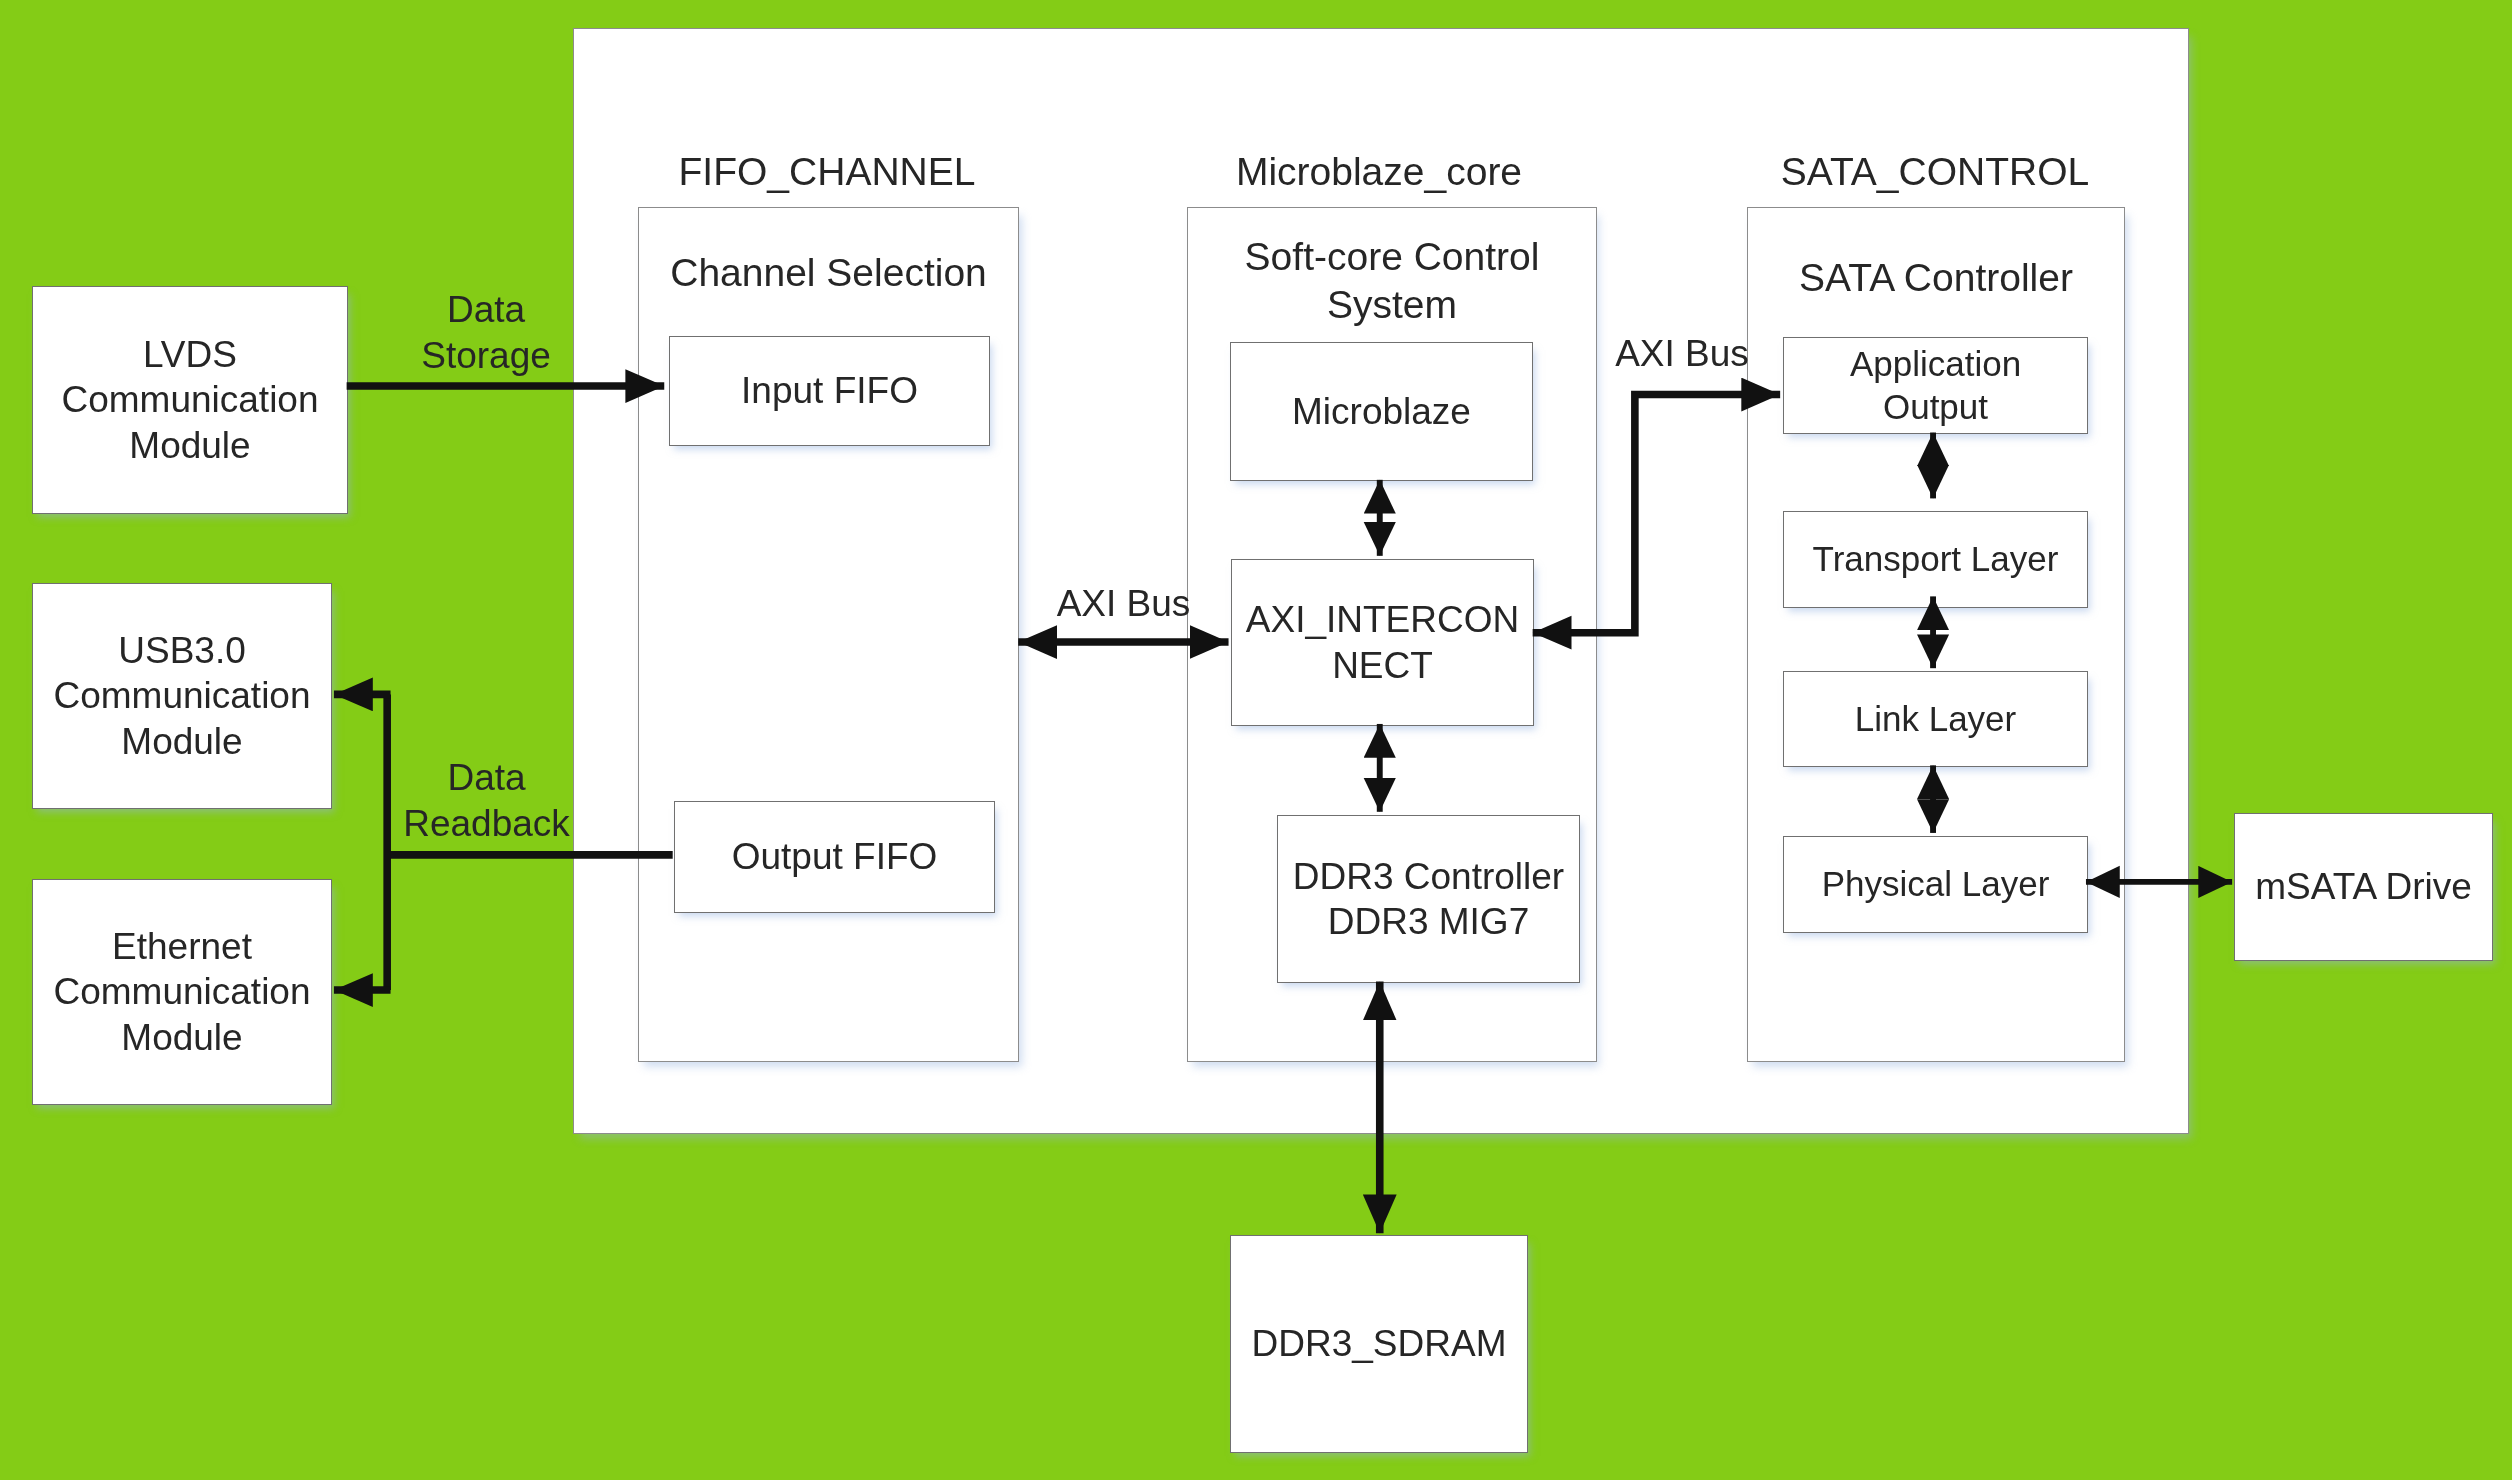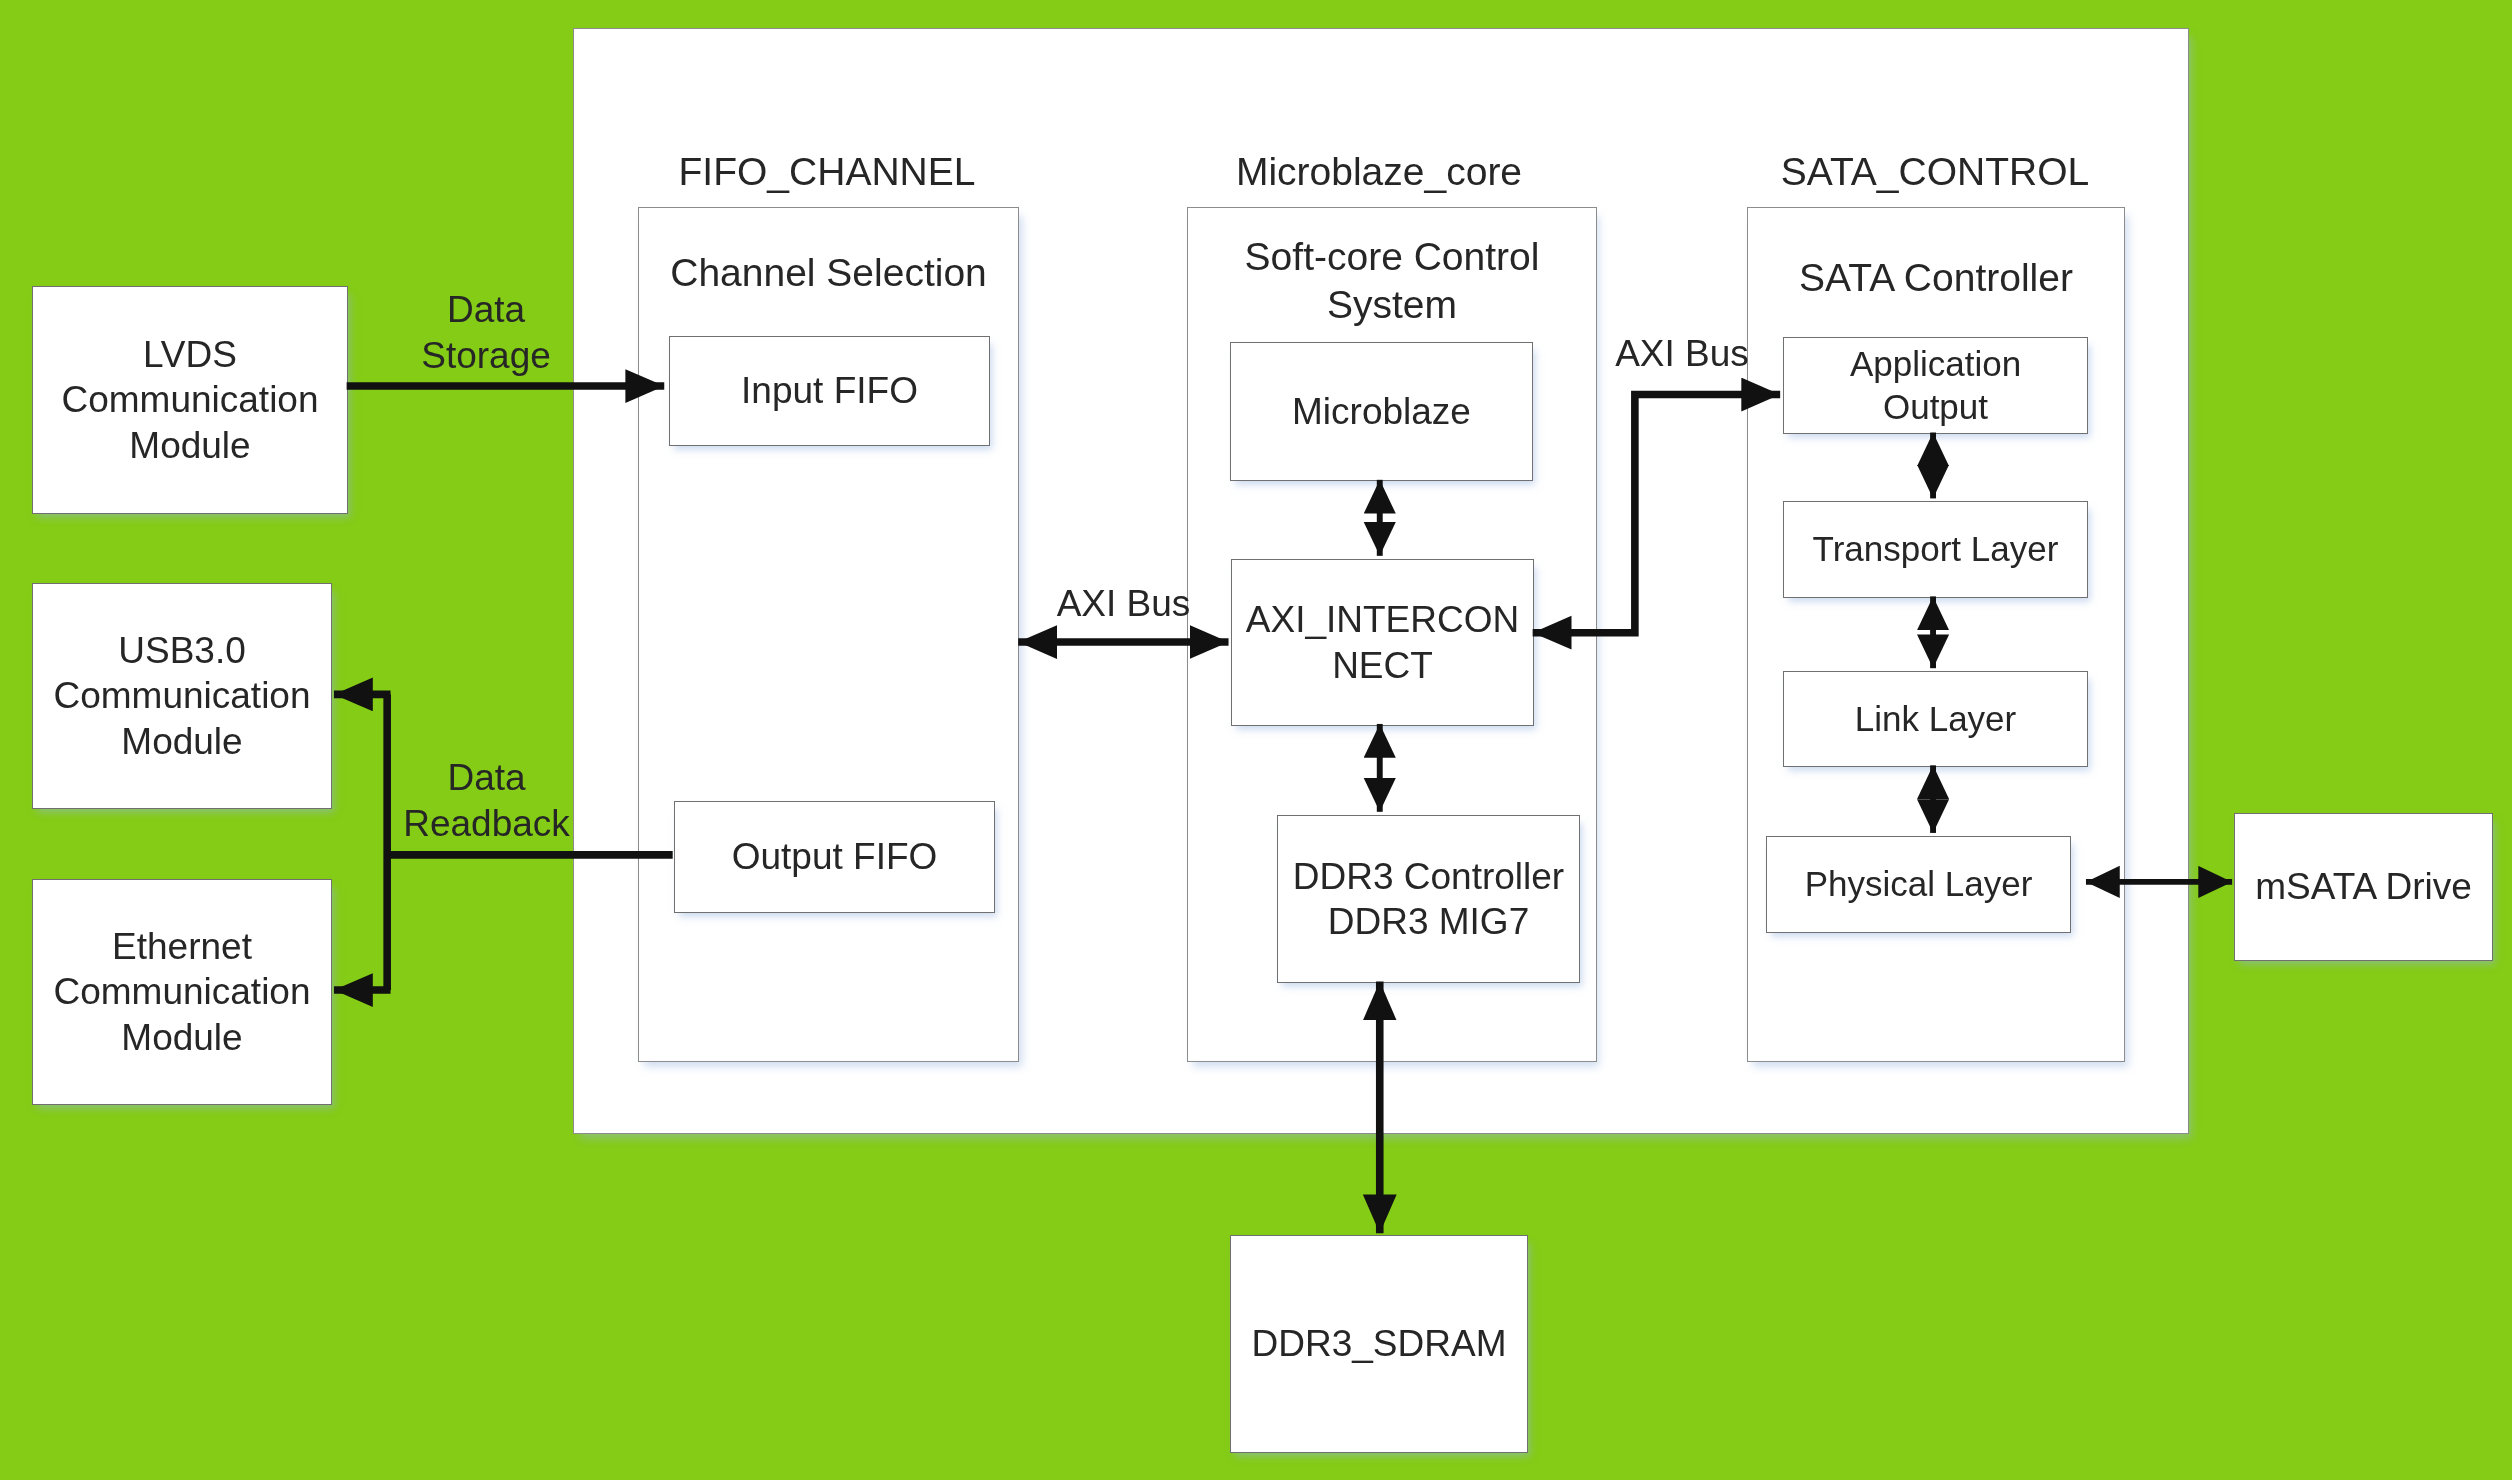--- a/index.html
+++ b/index.html
@@ -81,27 +81,27 @@
       <span class="box-label">DDR3 Controller
 DDR3 MIG7</span>
     </div>
   </div>
 
   <div class="container" style="left:1747px;top:207px;width:376px;height:853px;">
     <div class="container-label" style="top:46px;">SATA Controller</div>
     <div class="box layer" style="left:35px;top:129px;width:303px;height:95px;">
       <span class="box-label" style="padding:0 51px;">Application Output</span>
     </div>
-    <div class="box layer" style="left:35px;top:293px;width:303px;height:95px;">
+    <div class="box layer" style="left:35px;top:303px;width:303px;height:95px;">
       <span class="box-label">Transport Layer</span>
     </div>
     <div class="box layer" style="left:35px;top:463px;width:303px;height:94px;">
       <span class="box-label">Link Layer</span>
     </div>
-    <div class="box layer" style="left:18px;top:628px;width:303px;height:95px;">
+    <div class="box layer" style="left:35px;top:628px;width:303px;height:95px;">
       <span class="box-label">Physical Layer</span>
     </div>
   </div>
 
   <div class="box" style="left:2234px;top:813px;width:257px;height:146px;">
     <span class="box-label">mSATA Drive</span>
   </div>
   <div class="box" style="left:1230px;top:1235px;width:296px;height:216px;">
     <span class="box-label">DDR3_SDRAM</span>
   </div>

